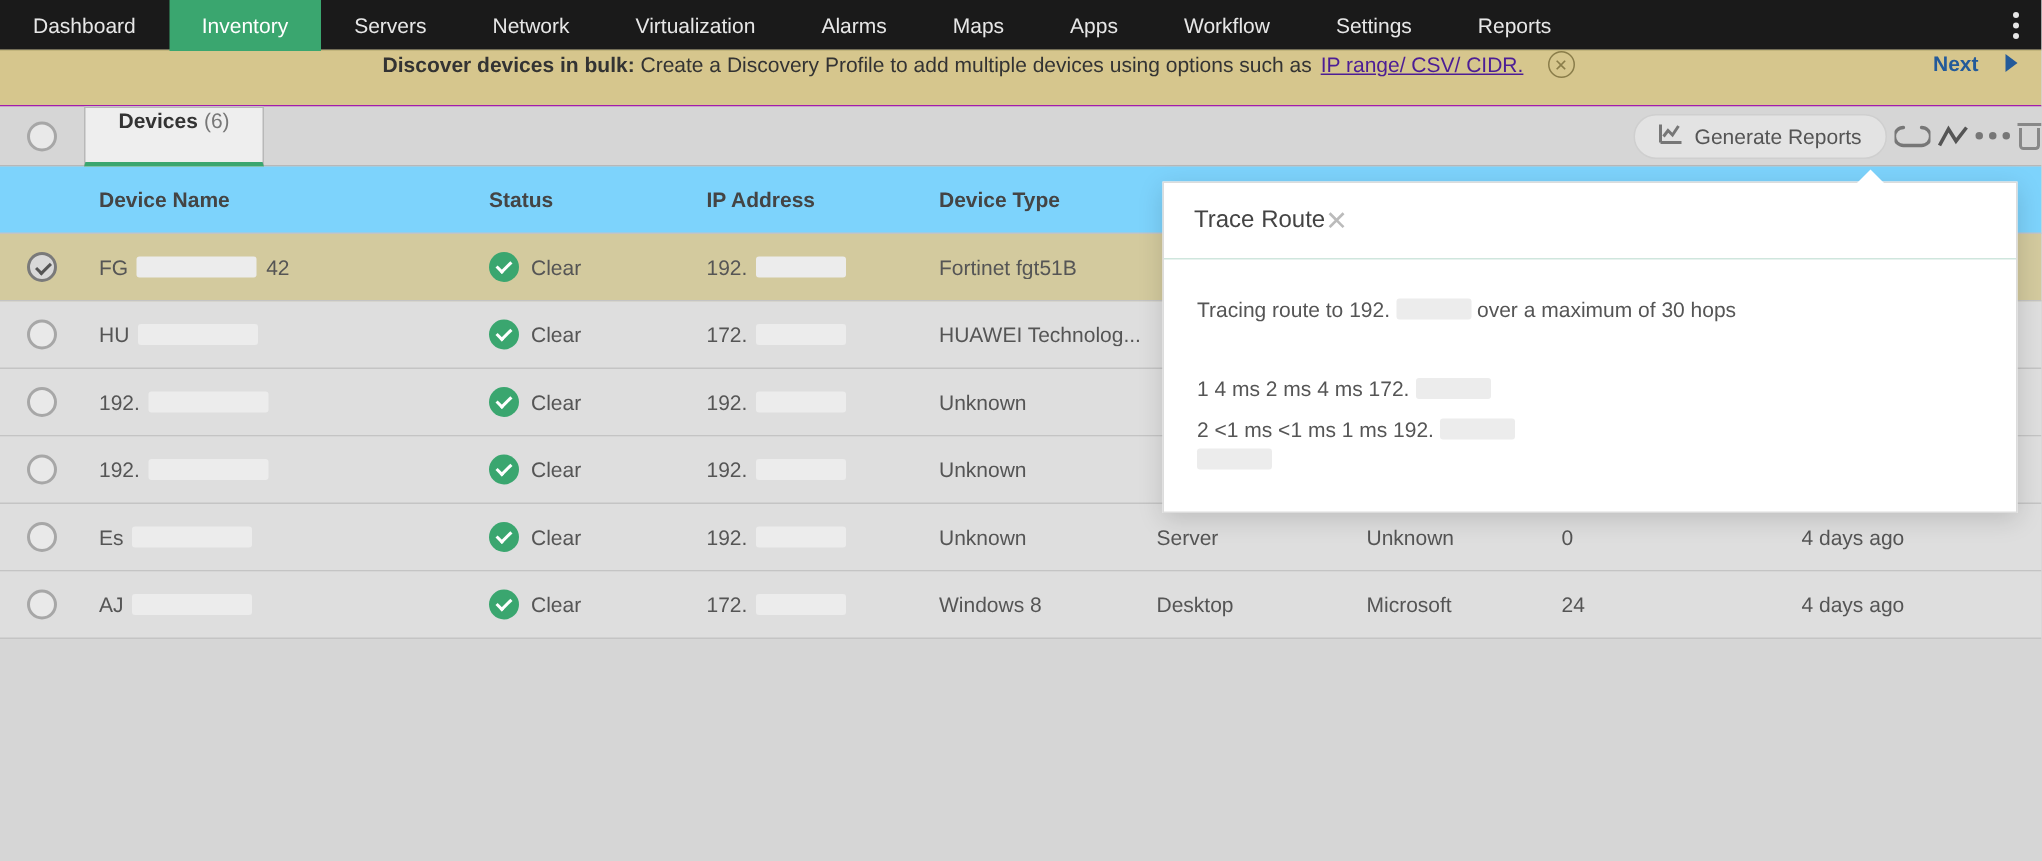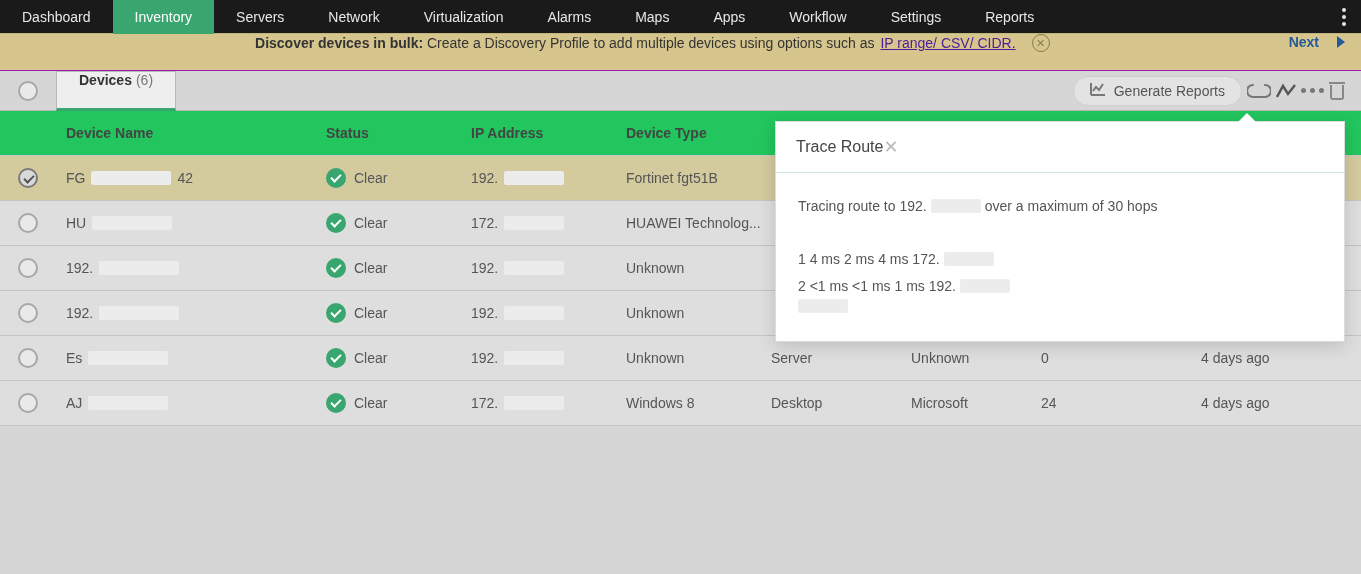--- a/index.html
+++ b/index.html
@@ -22,31 +22,31 @@
   .page{position:relative;width:1361px;height:502px;background:#d6d6d6}
   .content{position:relative;width:1361px}
   
   .hdr{display:flex;align-items:stretch;height:40px;border-bottom:1px solid #b8b8b8}
   .chkcol{width:56px;display:flex;align-items:center;justify-content:center}
   .chk{width:20px;height:20px;border:2px solid #a7a7a7;border-radius:50%;background:#e9e9e9}
   .chk.sel{border-color:#7a7a7a;background:#d9d9d9;position:relative}
   .chk.sel::after{content:"";position:absolute;left:4px;top:5px;width:8px;height:4px;border-left:2px solid #555;border-bottom:2px solid #555;transform:rotate(-45deg)}
   .tab{background:#eeeeee;border:1px solid #b8b8b8;border-bottom:3px solid #3aa66f;height:40px;display:flex;align-items:flex-start;padding:0 22px;font-weight:600;color:#333}
   .tab .count{color:#777;font-weight:400;margin-left:4px}
-  .toolbar{margin-left:auto;display:flex;align-items:center;gap:5px;padding-right:16px}
+  .toolbar{margin-left:auto;display:flex;align-items:center;gap:5px;}
   .btn-report{display:flex;align-items:center;gap:8px;background:#e3e3e3;border:1px solid #cfcfcf;border-radius:18px;height:30px;padding:0 16px;color:#555;cursor:pointer}
   .ticon{color:#666;display:flex;align-items:center;justify-content:center;cursor:pointer}
   .hdots{display:flex;gap:4px}
   .hdots i{width:5px;height:5px;border-radius:50%;background:#777;display:block}
   .trash{width:16px;height:18px;position:relative}
   .trash::before{content:"";position:absolute;top:3px;left:1px;right:1px;bottom:0;border:2px solid #888;border-top:none;border-radius:0 0 3px 3px}
   .trash::after{content:"";position:absolute;top:0;left:0;right:0;height:2px;background:#888}
   
   .thead,.trow{display:flex;align-items:center;height:45px;border-bottom:1px solid #c4c4c4}
-  .thead{color:#444;font-weight:600;background:#22c55e}
+  .thead{color:#444;font-weight:600;background:#7dd3fc}
   .trow{background:#dedede;color:#555}
   .trow.sel{background:#d3ca9e}
   .c-name{width:270px;padding-left:10px}
   .c-status{width:145px;display:flex;align-items:center;gap:8px}
   .c-ip{width:155px}
   .c-type{width:145px;overflow:hidden;text-overflow:ellipsis;white-space:nowrap}
   .c-cat{width:140px}
   .c-vendor{width:130px}
   .c-if{width:160px}
   .c-added{width:150px}

